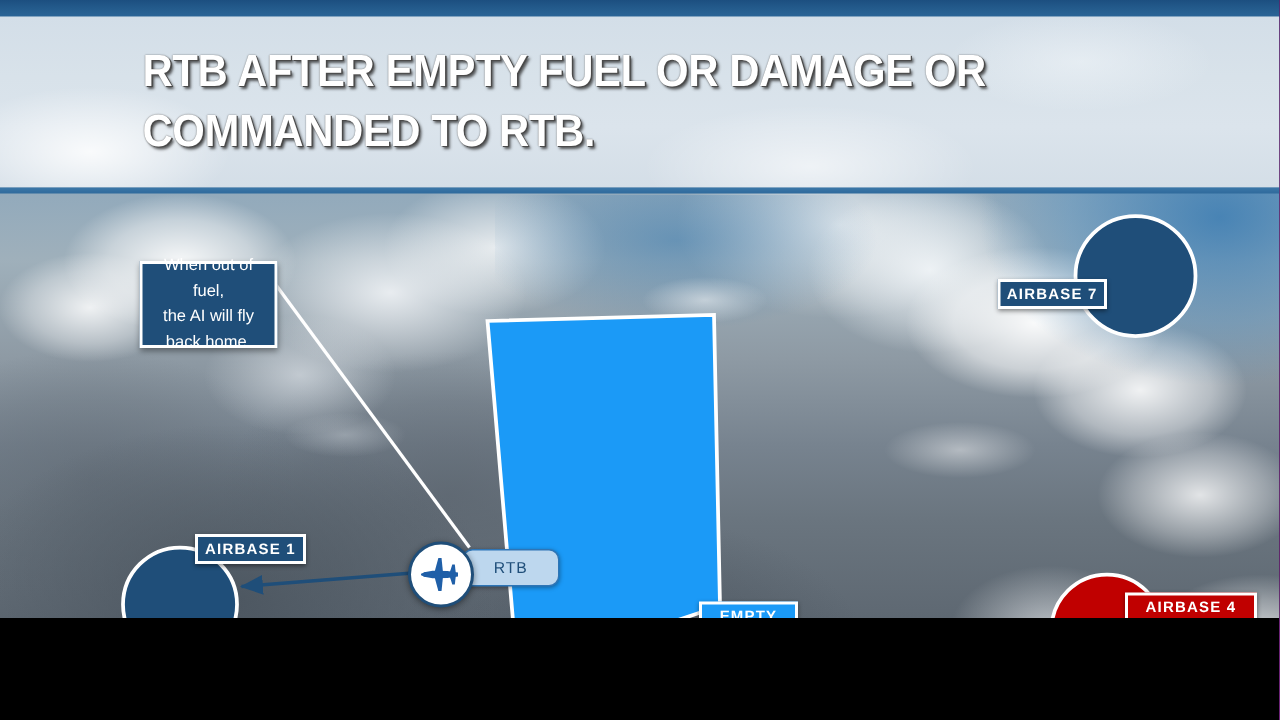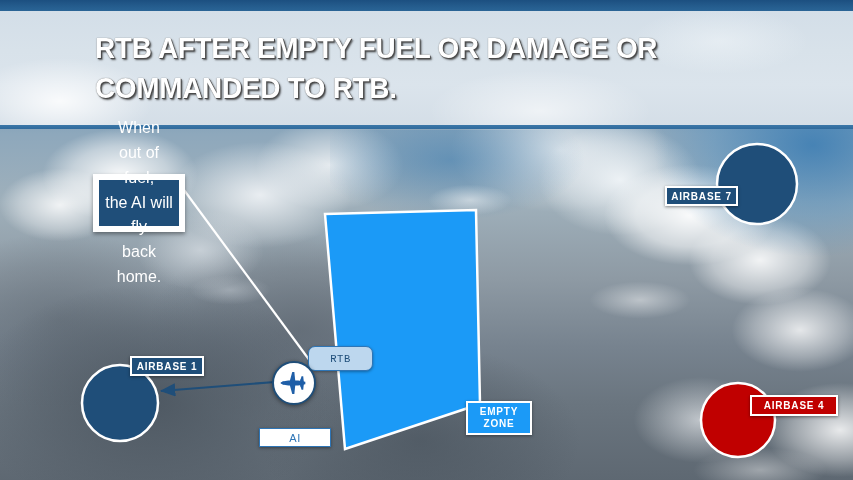--- a/index.html
+++ b/index.html
@@ -3,21 +3,21 @@
 <meta charset="utf-8">
 <style>
   html, body {
     margin: 0;
     padding: 0;
     background: #000;
   }
   #slide {
     position: relative;
     width: 853px;
-    height: 480px;
+    height: 412px;
     overflow: hidden;
     font-family: "Liberation Sans", sans-serif;
     background: #d946ef;
   }
 
   
   .sky {
     position: absolute;
     inset: 0;
     background:
@@ -176,23 +176,23 @@
     color: #2e75b6;
     font-weight: normal;
     font-size: 11px;
     letter-spacing: 0.5px;
     box-shadow: 0 1px 3px rgba(0,0,0,0.4);
   }
   .callout {
     position: absolute;
     box-sizing: border-box;
     background: #1f4e79;
-    border: 6px solid #ffffff;
-    color: #ffffff;
-    font-size: 16px;
+    border: 2px solid #ffffff;
+    color: #ffffff;
+    font-size: 11px;
     line-height: 1.55;
     text-align: center;
     display: flex;
     align-items: center;
     justify-content: center;
     padding: 4px 6px;
     white-space: pre-line;
     box-shadow: 0 2px 4px rgba(0,0,0,0.4);
   }
   .rtb-chip {
@@ -266,21 +266,21 @@
 
   <div class="lbl lbl-dark" style="left:665px; top:186px; width:73px; height:20px;">AIRBASE 7</div>
 
   <div class="lbl lbl-dark" style="left:130px; top:356px; width:74px; height:20px;">AIRBASE 1</div>
 
   <div class="lbl lbl-red" style="left:750px; top:395px; width:88px; height:21px;text-align:center;">AIRBASE 4</div>
 
   <div class="lbl lbl-cyan" style="left:466px; top:401px; width:66px; height:34px; white-space:pre-line;">EMPTY
 ZONE</div>
 
-  <div class="rtb-chip" style="left:308px; top:346px; width:65px; height:25px;font-family:Liberation Mono, monospace;">RTB</div>
+  <div class="rtb-chip" style="left:308px; top:366px; width:65px; height:25px;">RTB</div>
 
   <div class="ac-icon" style="left:272px; top:361px;">
     <svg viewBox="0 0 48 48" width="34" height="34">
       <g fill="#1f5fa8">
 
         <path d="M40 22.2 L40 25.8 L30 27.4 L16 27.6 L9.5 26.4 C7.6 26.1 6.4 25.2 6.4 24 C6.4 22.8 7.6 21.9 9.5 21.6 L16 20.4 L30 20.6 Z"></path>
 
         <path d="M26 23.2 L24.5 8.5 L21.5 8.5 L17.5 23.2 Z"></path>
         <path d="M26 24.8 L24.5 39.5 L21.5 39.5 L17.5 24.8 Z"></path>
 

